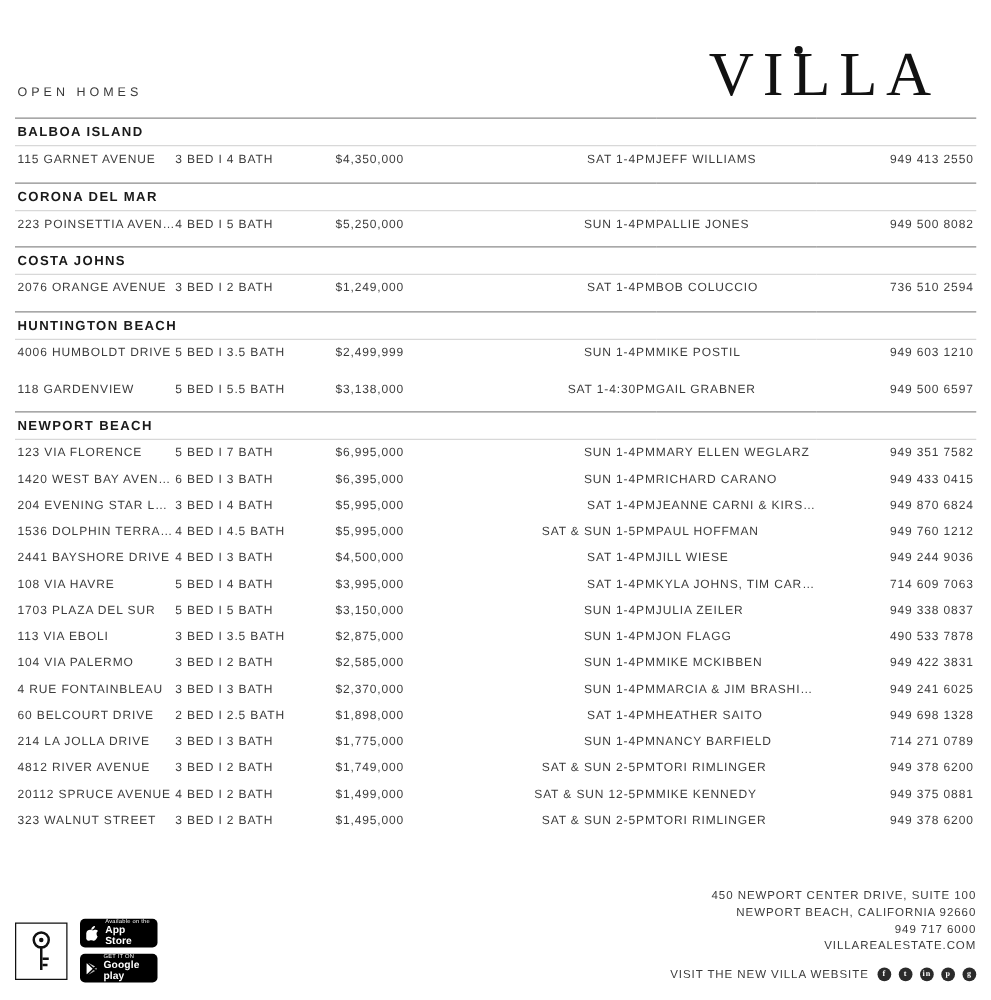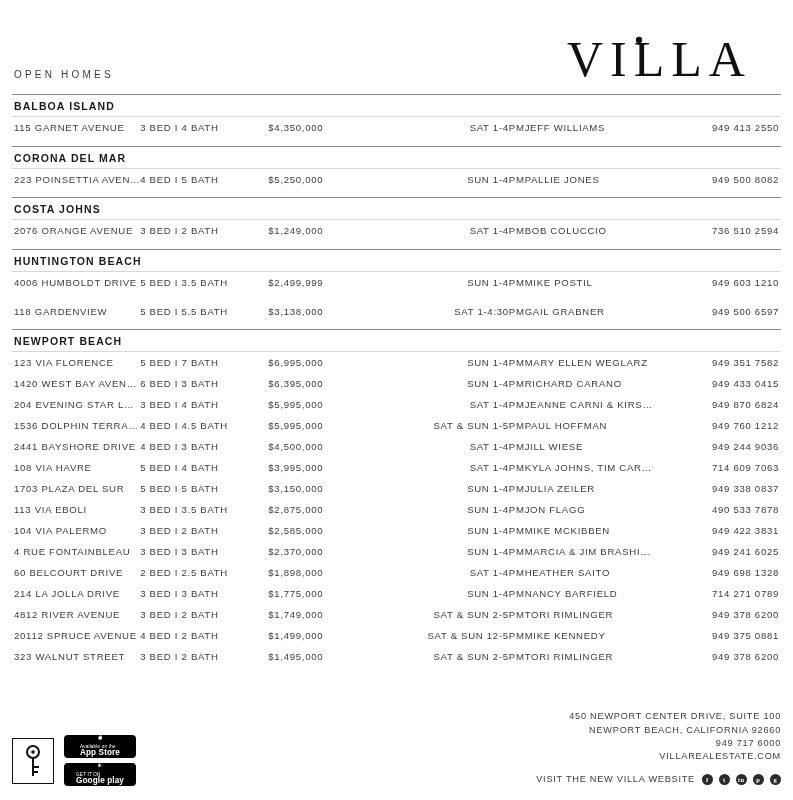--- a/index.html
+++ b/index.html
@@ -105,30 +105,29 @@
     display: flex;
     align-items: center;
     justify-content: center;
   }
   .store-badges {
     display: flex;
     flex-direction: column;
     gap: 5px;
   }
   .store-badge {
-    width: 72px;
+    width: 62px;
     height: 23px;
     background: #000;
     border-radius: 4px;
     color: #fff;
     display: flex;
     align-items: center;
     gap: 5px;
     padding: 0 5px;
-    flex-direction: column;
   }
   .store-badge .sb-text {
     display: flex;
     flex-direction: column;
     line-height: 1.05;
   }
   .sb-small { font-size: 4.6px; letter-spacing: 0.2px; }
   .sb-big { font-size: 8.2px; font-weight: 700; letter-spacing: 0.1px; }
 
   .footer-right {

